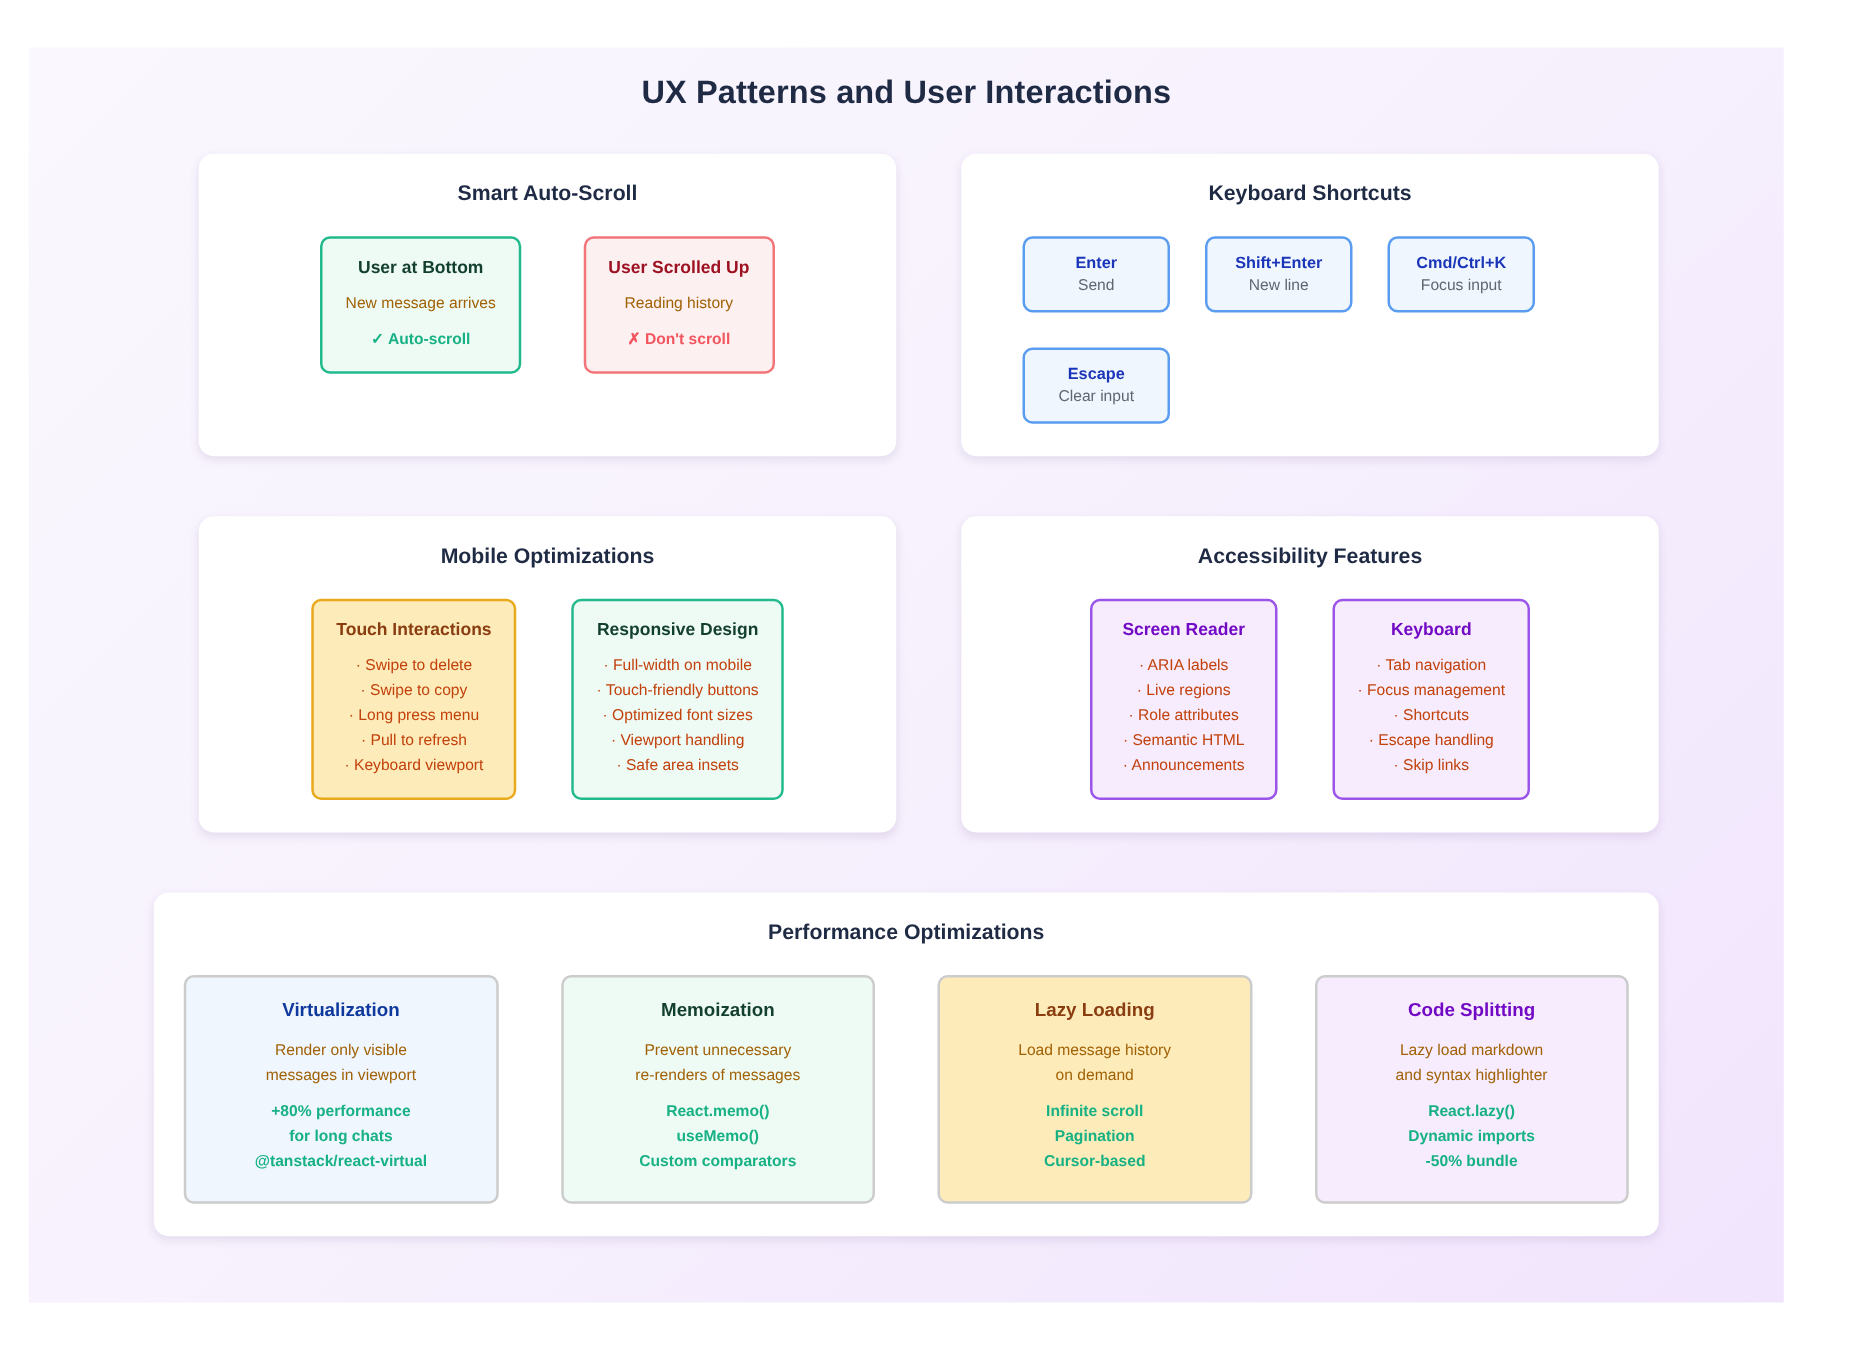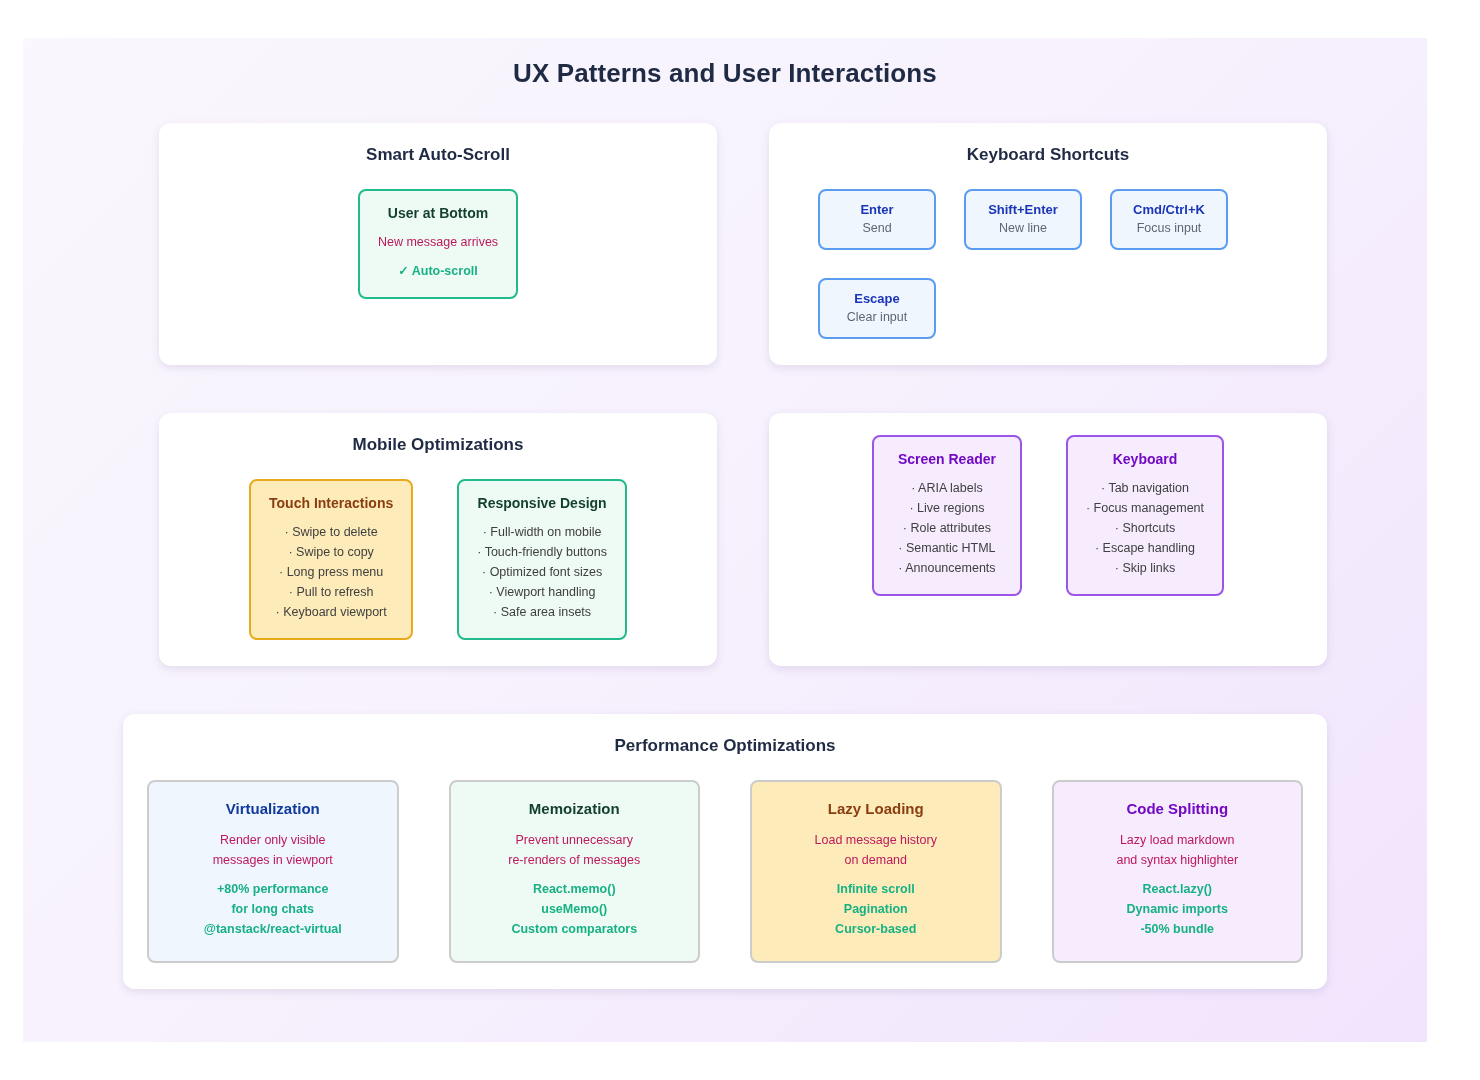--- a/index.html
+++ b/index.html
@@ -77,33 +77,33 @@
     text-align: center;
     min-width: 150px;
   }
   .box-title {
     font-size: 14px;
     font-weight: bold;
     margin-bottom: 11px;
   }
   .box-sub {
     font-size: 12.5px;
-    color: #be185d;
+    color: #a16207;
     line-height: 20px;
   }
   .box-accent {
     font-size: 12.5px;
     font-weight: bold;
     line-height: 20px;
     margin-top: 9px;
   }
   .box-list {
     list-style: none;
     font-size: 12.5px;
-    color: #404040;
+    color: #c2410c;
     line-height: 20px;
   }
 
   
   .v-green  { border-color: #22ba8c; background: #eefbf4; }
   .v-green  .box-title { color: #123f2e; }
   .v-red    { border-color: #f2757a; background: #fdf0f0; }
   .v-red    .box-title { color: #9d1222; }
   .v-yellow { border-color: #e9a91d; background: #fdecb9; }
   .v-yellow .box-title { color: #8a3d10; }
@@ -174,20 +174,25 @@
       <div class="panel">
         <div class="panel-title">Smart Auto-Scroll</div>
         <div class="boxrow">
 
           <div class="box v-green">
             <div class="box-title">User at Bottom</div>
             <div class="box-sub">New message arrives</div>
             <div class="box-accent t-green">✓ Auto-scroll</div>
           </div>
 
+          <div class="box v-red">
+            <div class="box-title">User Scrolled Up</div>
+            <div class="box-sub">Reading history</div>
+            <div class="box-accent t-red">✗ Don't scroll</div>
+          </div>
 
         </div>
       </div>
 
       <div class="panel">
         <div class="panel-title">Keyboard Shortcuts</div>
         <div class="keys">
 
           <div class="key">
             <div class="key-label">Enter</div>
@@ -239,20 +244,21 @@
               <li>· Optimized font sizes</li>
               <li>· Viewport handling</li>
               <li>· Safe area insets</li>
             </ul>
           </div>
 
         </div>
       </div>
 
       <div class="panel">
+        <div class="panel-title">Accessibility Features</div>
         <div class="boxrow tight">
 
           <div class="box v-purple">
             <div class="box-title">Screen Reader</div>
             <ul class="box-list">
               <li>· ARIA labels</li>
               <li>· Live regions</li>
               <li>· Role attributes</li>
               <li>· Semantic HTML</li>
               <li>· Announcements</li>

